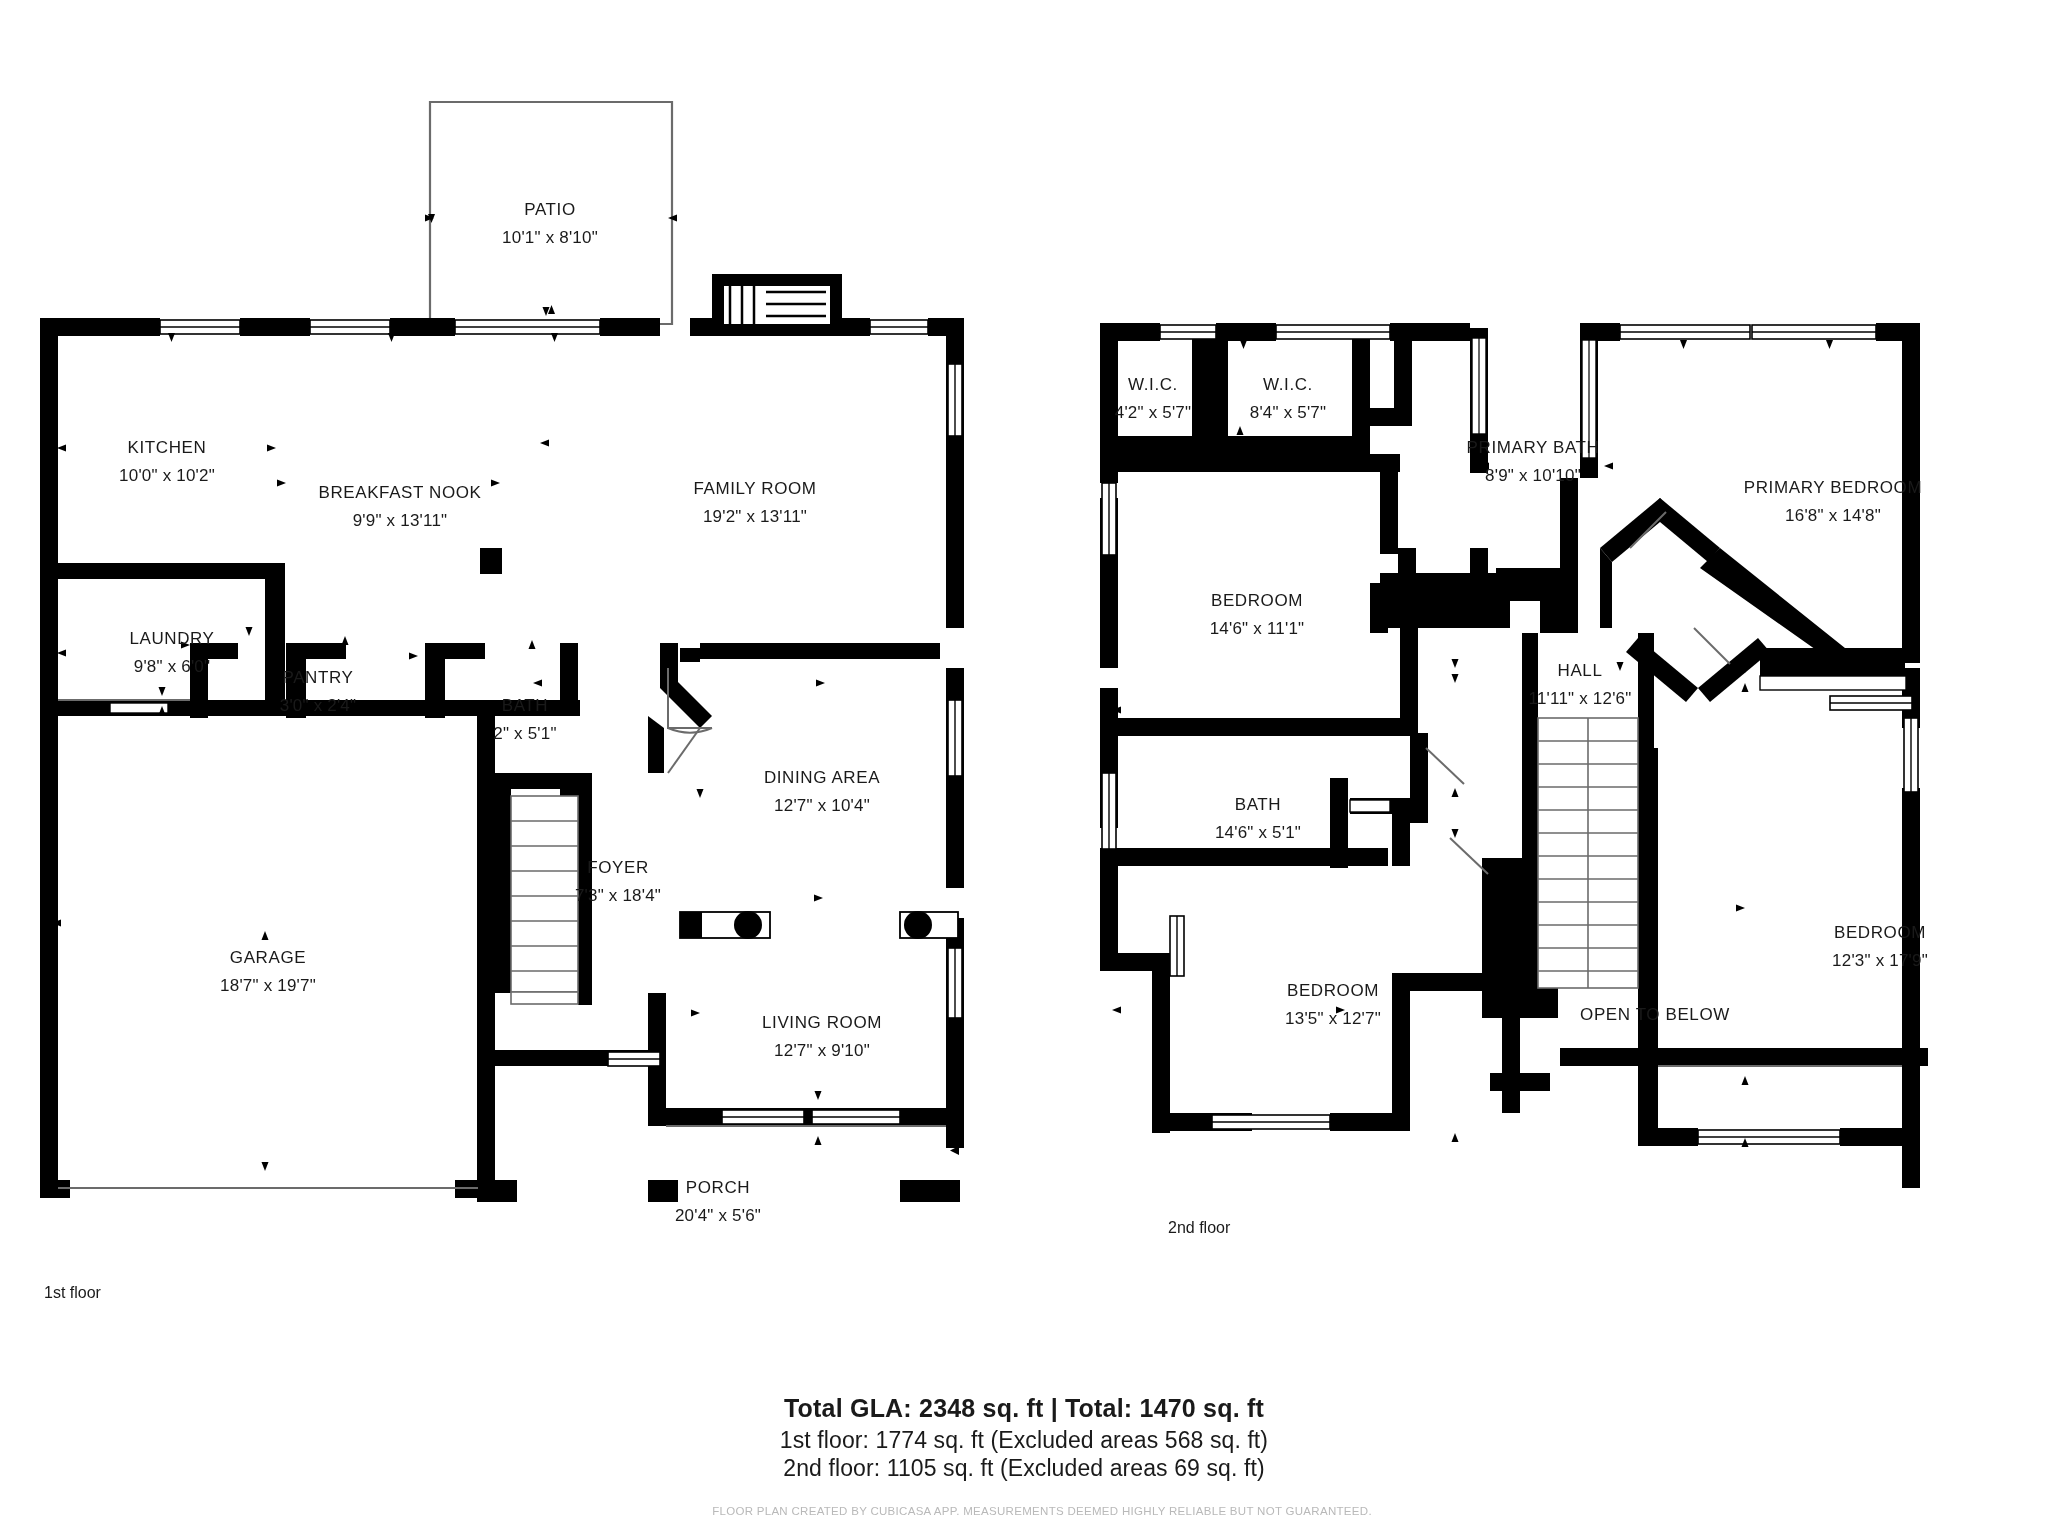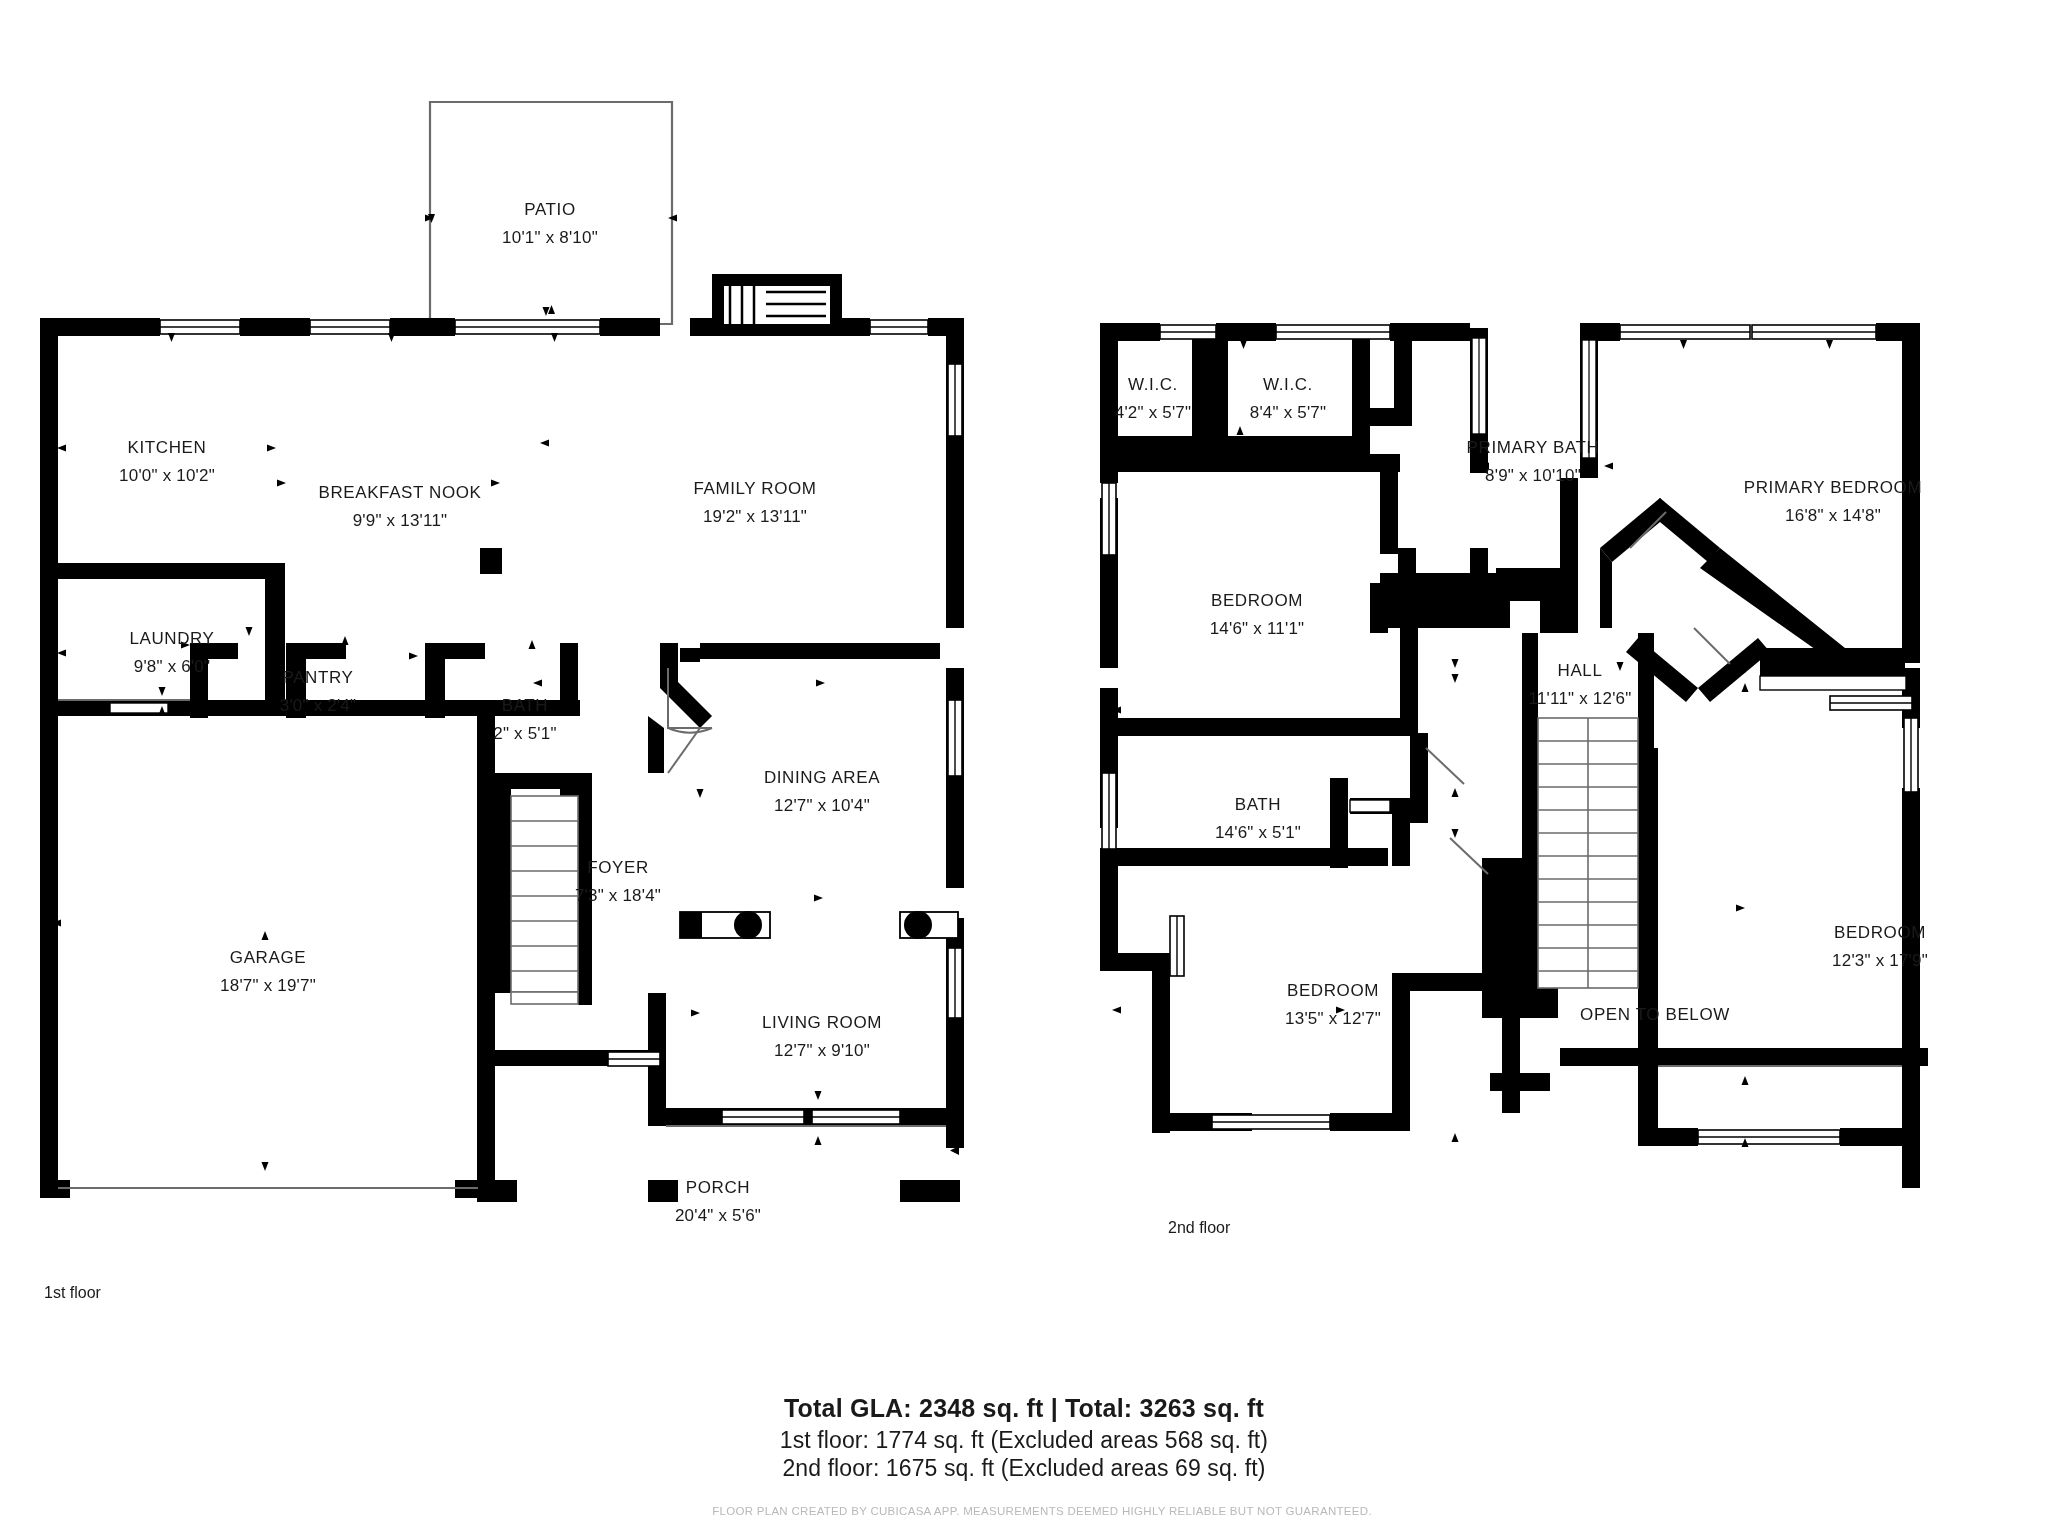--- a/index.html
+++ b/index.html
@@ -533,16 +533,16 @@
 
       <text class="rm-name" x="1655" y="992">OPEN TO BELOW</text>
     </g>
 
     <text class="floor-lbl" x="1168" y="1205">2nd floor</text>
   </g>
 
 </svg>
 </div>
 
-<div class="footer footer-total f-total">Total GLA: 2348 sq. ft | Total: 3263 sq. ft</div>
+<div class="footer footer-total f-total">Total GLA: 2348 sq. ft | Total: 1470 sq. ft</div>
 <div class="footer footer-l1 f-line">1st floor: 1774 sq. ft (Excluded areas 568 sq. ft)</div>
-<div class="footer footer-l2 f-line">2nd floor: 1675 sq. ft (Excluded areas 69 sq. ft)</div>
+<div class="footer footer-l2 f-line">2nd floor: 1105 sq. ft (Excluded areas 69 sq. ft)</div>
 <div class="footer footer-disc f-disc">FLOOR PLAN CREATED BY CUBICASA APP. MEASUREMENTS DEEMED HIGHLY RELIABLE BUT NOT GUARANTEED.</div>
 
 </body></html>

